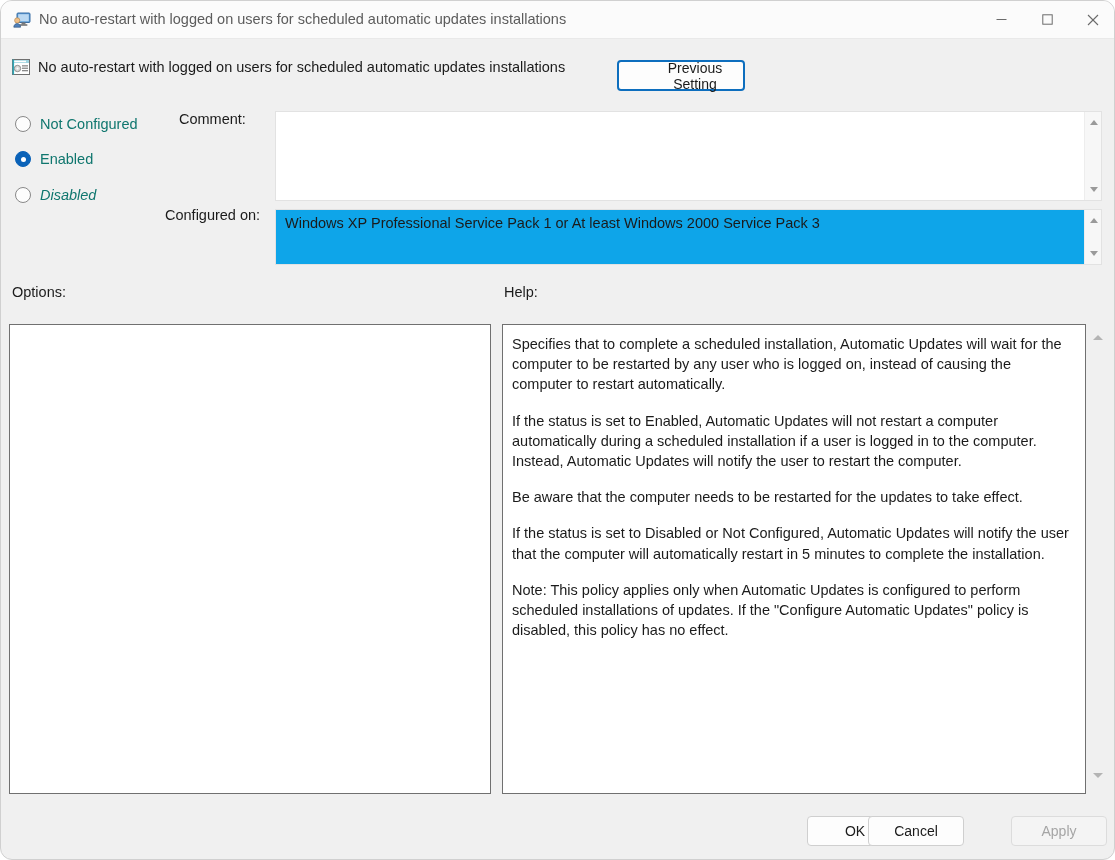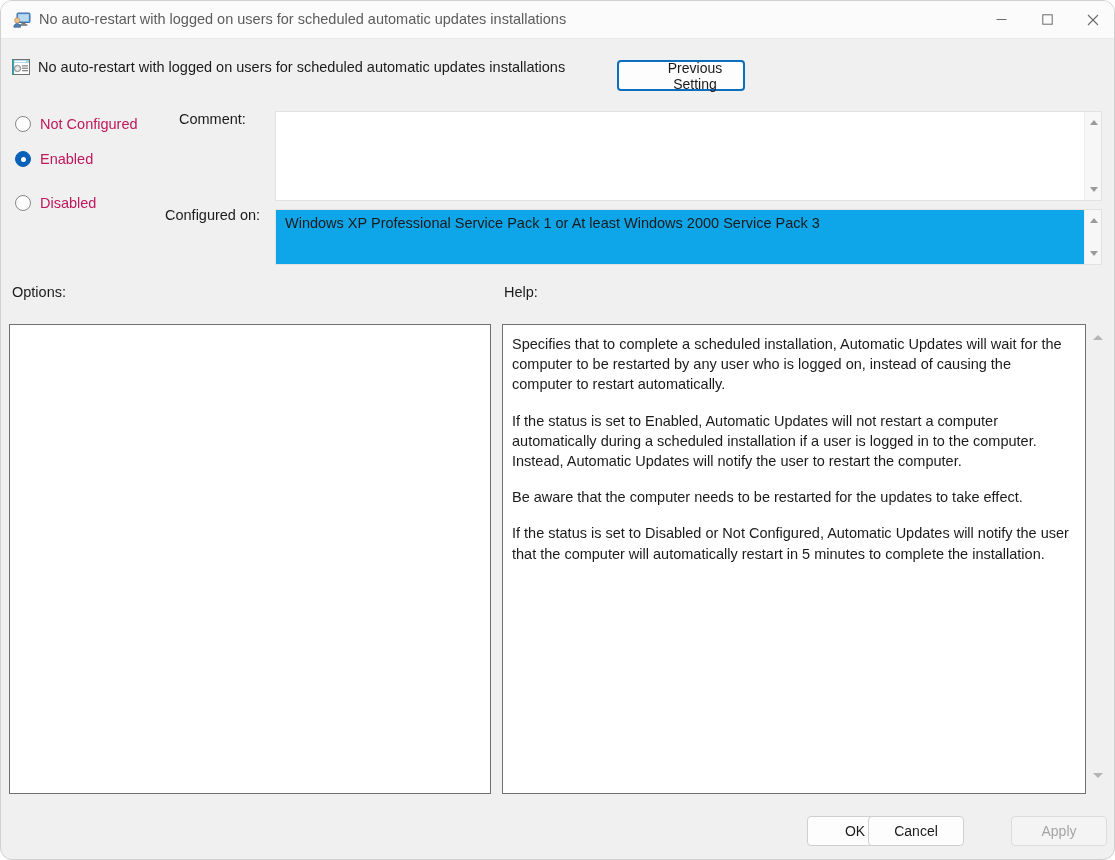--- a/index.html
+++ b/index.html
@@ -146,26 +146,26 @@
     position: absolute;
     left: 50%; top: 50%;
     width: 5px; height: 5px;
     margin: -2.5px 0 0 -2.5px;
     border-radius: 50%;
     background: #ffffff;
   }
   .radio-label {
     margin-left: 9px;
     font-size: 14.5px;
-    color: #be185d;
+    color: #0f766e;
     white-space: nowrap;
   }
   #radio-not-configured { left: 14px; top: 113px; }
   #radio-enabled        { left: 14px; top: 148px; }
-  #radio-disabled       { left: 14px; top: 192px; }
+  #radio-disabled       { left: 14px; top: 184px; font-style: italic; }
 
   
   .field-label {
     position: absolute;
     font-size: 14.5px;
     color: #1b1b1b;
     white-space: nowrap;
   }
   #comment-label      { left: 178px; top: 110px; }
   #supported-label    { left: 164px; top: 206px; }
@@ -383,20 +383,21 @@
   <div class="field-label" id="help-label">Help:</div>
 
   <div id="options-panel"></div>
 
   <div id="help-panel">
     <div id="help-text">
       <p>Specifies that to complete a scheduled installation, Automatic Updates will wait for the computer to be restarted by any user who is logged on, instead of causing the computer to restart automatically.</p>
       <p>If the status is set to Enabled, Automatic Updates will not restart a computer automatically during a scheduled installation if a user is logged in to the computer. Instead, Automatic Updates will notify the user to restart the computer.</p>
       <p>Be aware that the computer needs to be restarted for the updates to take effect.</p>
       <p>If the status is set to Disabled or Not Configured, Automatic Updates will notify the user that the computer will automatically restart in 5 minutes to complete the installation.</p>
+      <p>Note: This policy applies only when Automatic Updates is configured to perform scheduled installations of updates. If the "Configure Automatic Updates" policy is disabled, this policy has no effect.</p>
     </div>
   </div>
   <div id="help-scrollbar">
     <div class="arrow up">
         <span class="tri2 up"></span>
       </div>
     <div class="arrow down">
         <span class="tri2 down"></span>
       </div>
   </div>

